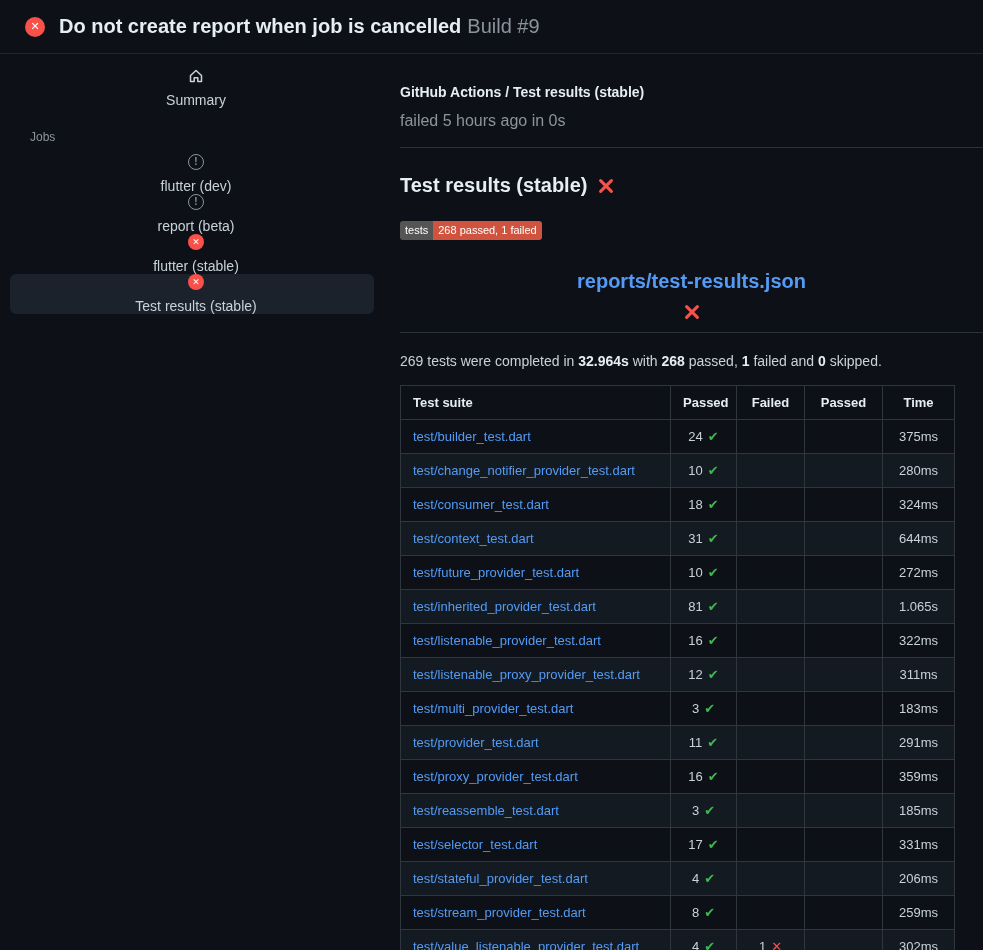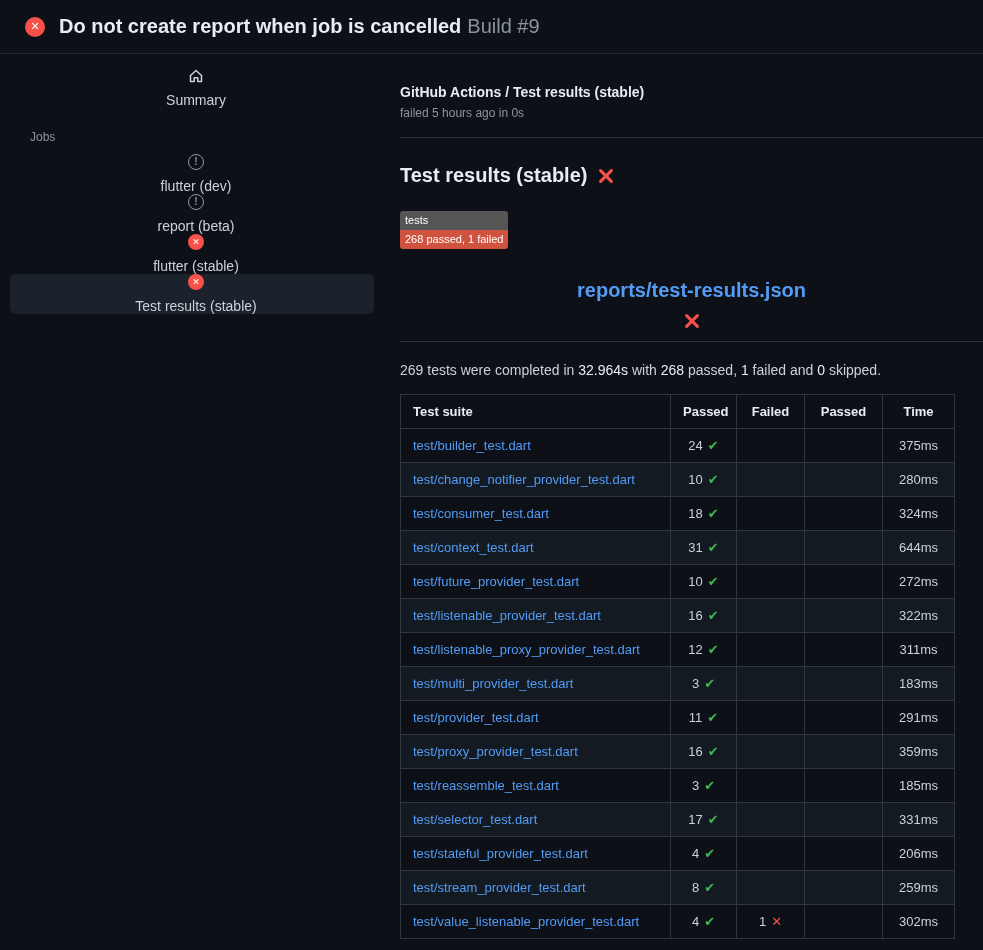--- a/index.html
+++ b/index.html
@@ -31,35 +31,35 @@
   .side-item.selected{background:var(--selected-bg);}
   .side-item .label{font-size:14px;}
   .jobs-label{color:var(--muted);font-size:12px;margin:22px 0 10px 30px;}
   .warn-circle{display:inline-flex;align-items:center;justify-content:center;flex:none;
     width:16px;height:16px;border-radius:50%;border:1.5px solid var(--muted);
     color:var(--muted);font-size:10px;font-weight:bold;line-height:1;}
   .home-icon{flex:none;}
   
   .main{flex:1;padding:30px 0 40px 16px;min-width:0;}
   .breadcrumb{font-weight:700;font-size:14px;color:var(--text-bright);}
-  .status-line{color:var(--muted);font-size:12px;margin-top:6px;}
+  .status-line{color:var(--muted);font-size:16px;margin-top:12px;}
   .divider{border:0;border-top:1px solid var(--border);margin:17px 0 0 0;width:100%;}
   .section-title{display:flex;align-items:center;gap:10px;margin:26px 0 0 0;
     font-size:20px;font-weight:700;color:var(--text-bright);}
   .x-icon{flex:none;}
   .badge{display:inline-flex;margin-top:24px;border-radius:3px;overflow:hidden;
-    font-size:11px;line-height:1;color:#fff;flex-direction:column;}
+    font-size:11px;line-height:1;color:#fff;}
   .badge-label{background:var(--badge-label-bg);padding:4px 5px;}
   .badge-value{background:var(--badge-value-bg);padding:4px 5px;}
   .report-title{display:flex;align-items:center;gap:10px;margin:30px 0 0 0;
     padding-bottom:11px;border-bottom:1px solid var(--border);
     font-size:20px;font-weight:700;flex-direction:column;}
   .report-link{color:var(--link);text-decoration:none;}
   .summary-line{margin:20px 0 0 0;font-size:14px;color:var(--text);}
-  .summary-line b{color:var(--text-bright);font-weight:400;text-align:right;}
+  .summary-line b{color:var(--text-bright);font-weight:700;text-align:right;}
   
   .results-table{border-collapse:collapse;table-layout:fixed;width:554px;margin-top:16px;
     font-size:13px;border:1px solid #3b82f6;}
   .results-table th,.results-table td{border:1px solid #30363d;padding:8px 12px;height:34px;}
   .results-table th{color:var(--text-bright);font-weight:700;text-align:left;}
   .results-table th.num,.results-table td.num{text-align:center;}
   .results-table tbody tr:nth-child(even){background:#141a22;}
   .suite-link{color:var(--link);text-decoration:none;}
   .check{color:var(--success);margin-left:5px;font-size:13px;}
   .cross{color:var(--danger);margin-left:5px;font-size:13px;font-weight:bold;}
@@ -177,20 +177,27 @@
             <td class="num">644ms</td>
           </tr>
           <tr>
             <td><a class="suite-link" href="#">test/future_provider_test.dart</a></td>
             <td class="num"><span>10</span><span class="check">✔</span></td>
             <td class="num"></td>
             <td class="num"></td>
             <td class="num">272ms</td>
           </tr>
           <tr>
+            <td><a class="suite-link" href="#">test/inherited_provider_test.dart</a></td>
+            <td class="num"><span>81</span><span class="check">✔</span></td>
+            <td class="num"></td>
+            <td class="num"></td>
+            <td class="num">1.065s</td>
+          </tr>
+          <tr>
             <td><a class="suite-link" href="#">test/listenable_provider_test.dart</a></td>
             <td class="num"><span>16</span><span class="check">✔</span></td>
             <td class="num"></td>
             <td class="num"></td>
             <td class="num">322ms</td>
           </tr>
           <tr>
             <td><a class="suite-link" href="#">test/listenable_proxy_provider_test.dart</a></td>
             <td class="num"><span>12</span><span class="check">✔</span></td>
             <td class="num"></td>

